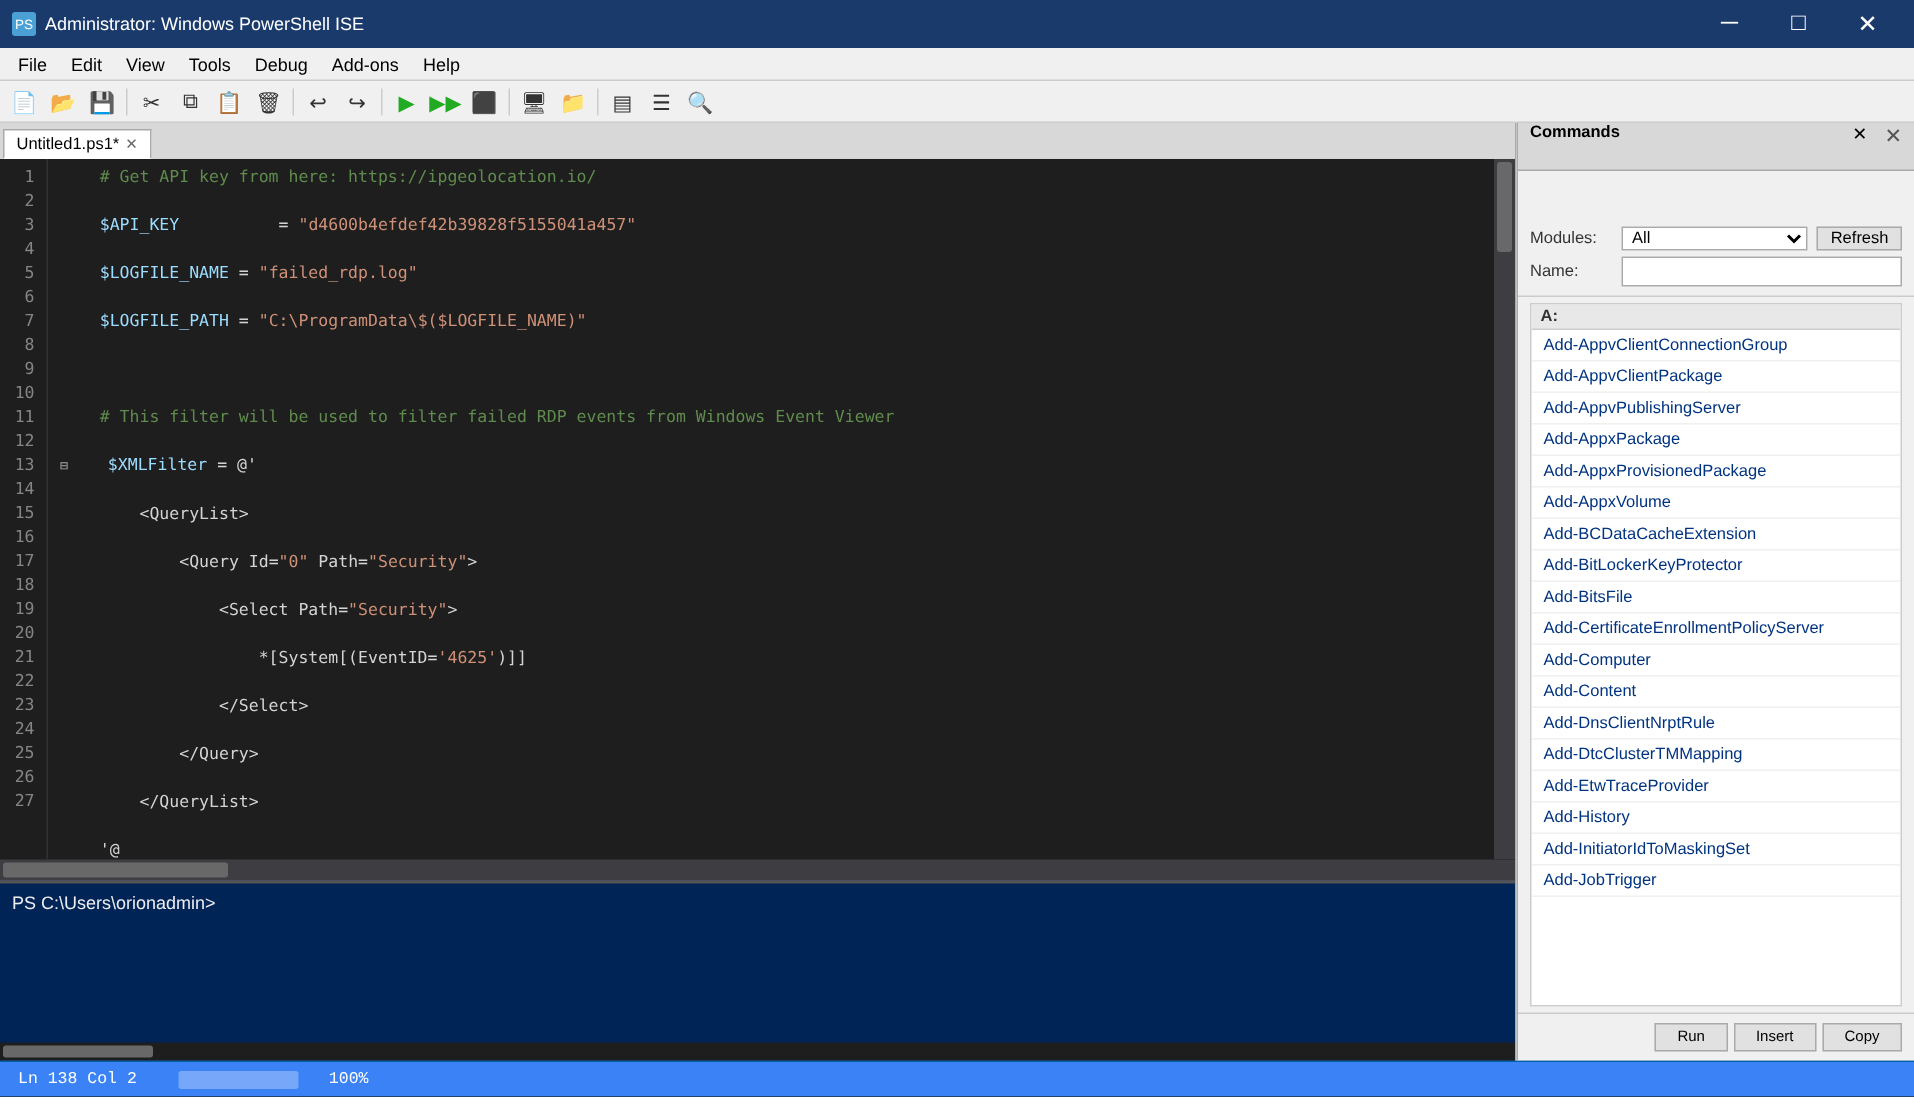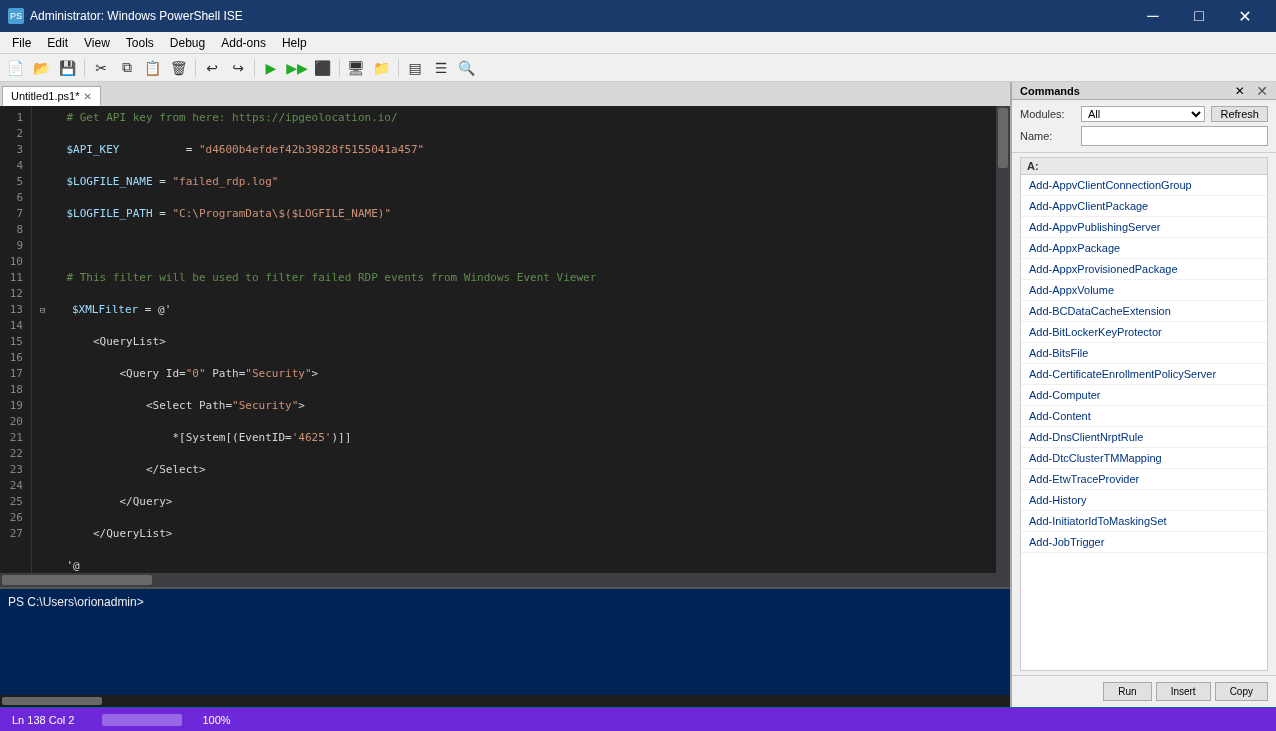--- a/index.html
+++ b/index.html
@@ -163,36 +163,37 @@
     
     .commands-panel {
       width: 265px;
       background: #f0f0f0;
       display: flex;
       flex-direction: column;
       border-left: 1px solid #aaa;
     }
     .commands-header {
       background: #d8d8d8;
-      height: 18px;
-      display: flex;
-      align-items: center;
+      height: 32px;
+      display: flex;
+      align-items: flex-start;
       padding: 0 8px;
       border-bottom: 1px solid #aaa;
       gap: 4px;
     }
     .commands-title { font-size: 11px; font-weight: bold; flex: 1; }
     .commands-close { cursor: pointer; font-size: 14px; color: #555; }
 
     .commands-filters {
       padding: 6px 8px;
       display: flex;
       flex-direction: column;
       gap: 4px;
       border-bottom: 1px solid #ccc;
+      margin-top: 31px;
     }
     .filter-row {
       display: flex;
       align-items: center;
       gap: 6px;
     }
     .filter-label { font-size: 11px; color: #333; width: 55px; }
     .filter-dropdown {
       flex: 1;
       height: 16px;
@@ -251,29 +252,30 @@
     .footer-btn {
       padding: 3px 14px;
       font-size: 10px;
       border: 1px solid #aaa;
       background: #e1e1e1;
       cursor: pointer;
     }
 
     
     .status-bar {
-      background: #6d28d9;
+      background: #3b82f6;
       height: 24px;
       display: flex;
       align-items: center;
       padding: 0 12px;
       color: white;
       font-size: 11px;
       gap: 20px;
       border-top: 1px solid #005fa3;
+      font-family: Liberation Mono, monospace;
     }
     .status-item { white-space: nowrap; }
 
     
     .commands-list::-webkit-scrollbar { width: 12px; }
     .commands-list::-webkit-scrollbar-track { background: #f0f0f0; }
     .commands-list::-webkit-scrollbar-thumb { background: #c0c0c0; border: 2px solid #f0f0f0; }
     .cm { color: #608b4e; }
     .st { color: #ce9178; }
     .va { color: #9cdcfe; }

